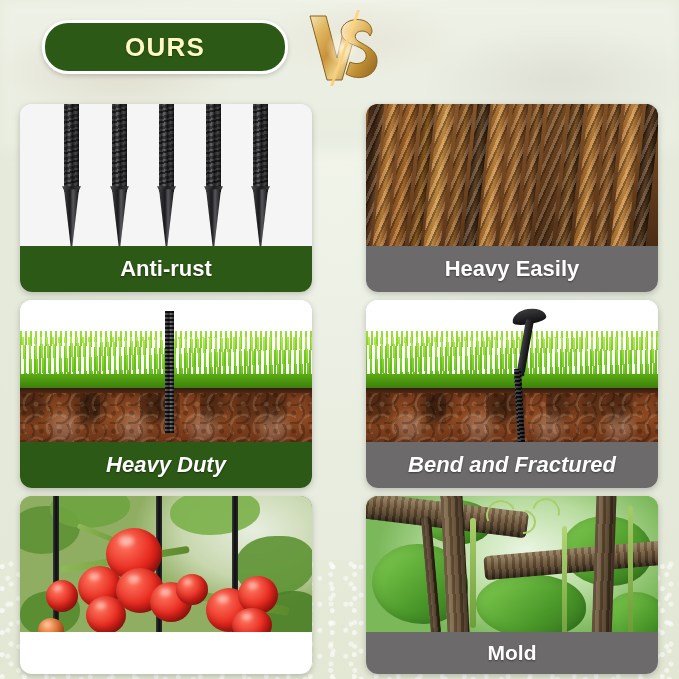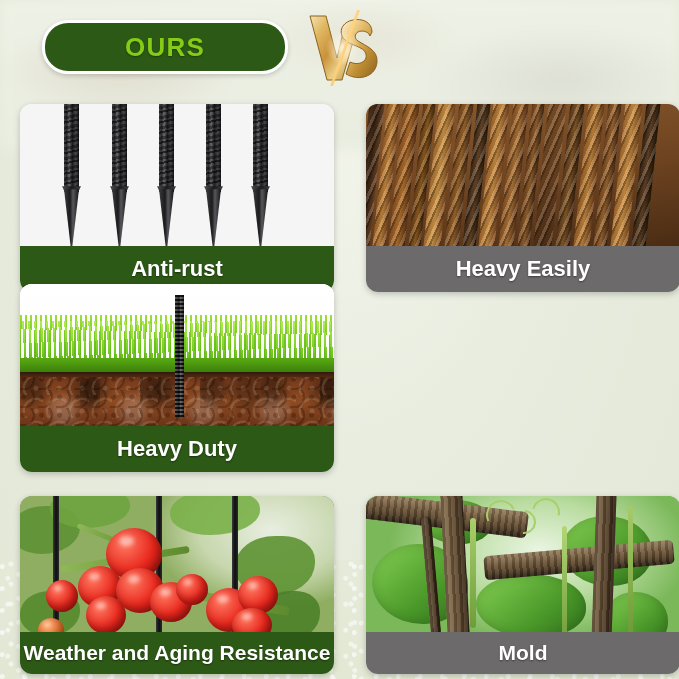--- a/index.html
+++ b/index.html
@@ -31,21 +31,21 @@
       linear-gradient(#e6ead9,#e3e8d4);
     background-size:22px 22px,26px 26px,20px 20px,24px 24px,28px 28px,100% 100%;
     opacity:.9;
   }
 
   
   .header{position:absolute;left:0;top:0;width:679px;height:90px;}
   .pill{
     position:absolute;top:20px;height:48px;border-radius:26px;
     display:flex;align-items:center;justify-content:center;
-    color:#84cc16;font-weight:bold;font-size:26px;letter-spacing:1.2px;
+    color:#fef9c3;font-weight:bold;font-size:26px;letter-spacing:1.2px;
   }
   .pill-ours{
     left:42px;width:240px;background:#2d5916;
     border:3px solid #ffffff;
     box-shadow:0 2px 5px rgba(0,0,0,.18);
   }
   .pill-others{
     left:405px;width:243px;background:#444444;
     border:3px solid rgba(255,255,255,.55);
     box-shadow:0 2px 5px rgba(0,0,0,.18);
@@ -55,26 +55,25 @@
   .vs-badge{
     position:absolute;left:300px;top:6px;width:84px;height:84px;
   }
 
   
   .grid{position:absolute;left:0;top:96px;width:679px;height:578px;}
   .panel{
     position:absolute;border-radius:12px;overflow:hidden;
     box-shadow:0 2px 6px rgba(0,0,0,.22);
     background:#fff;
-    padding-left:22px;
   }
   .p-c1{left:20px;width:292px;}
   .p-c2{left:366px;width:292px;}
   .p-r1{top:8px;height:188px;}
-  .p-r2{top:188px;height:188px;}
+  .p-r2{top:204px;height:188px;font-style:italic;}
   .p-r3{top:400px;height:178px;}
 
   .media{position:absolute;left:0;top:0;right:0;bottom:46px;overflow:hidden;}
   .p-r3 .media{bottom:42px;}
 
   .caption{
     position:absolute;left:0;right:0;bottom:0;height:46px;
     display:flex;align-items:center;justify-content:center;
     color:#fff;font-weight:bold;font-size:22px;
     text-shadow:0 1px 2px rgba(0,0,0,.45);
@@ -378,20 +377,40 @@
         <div class="soil"></div>
         <div class="soil-top"></div>
         <div class="straight-stake"></div>
       </div>
     </div>
     <div class="caption cap-green">
       <span>Heavy Duty</span>
     </div>
   </div>
 
+  <div class="panel p-c2 p-r2">
+    <div class="media">
+      <div class="field">
+        <div class="sky"></div>
+        <div class="grass"></div>
+        <div class="grass2"></div>
+        <div class="grass-base"></div>
+        <div class="soil"></div>
+        <div class="soil-top"></div>
+        <div class="bent-stake">
+          <div class="bent-head"></div>
+          <div class="bent-upper"></div>
+          <div class="bent-lower"></div>
+        </div>
+      </div>
+    </div>
+    <div class="caption cap-gray">
+      <span>Bend and Fractured</span>
+    </div>
+  </div>
 
   <div class="panel p-c1 p-r3">
     <div class="media">
       <div class="tomato-bg">
         <div class="leafblob" style="left:-10px;top:10px;width:70px;height:48px;background:#5e9136;"></div>
         <div class="leafblob" style="left:30px;top:-8px;width:80px;height:40px;background:#6ea33f;"></div>
         <div class="leafblob" style="left:150px;top:-6px;width:90px;height:45px;background:#7ab049;"></div>
         <div class="leafblob" style="left:215px;top:40px;width:80px;height:60px;background:#5d9233;"></div>
         <div class="leafblob" style="left:240px;top:95px;width:60px;height:50px;background:#4d8129;"></div>
         <div class="leafblob" style="left:0px;top:95px;width:60px;height:45px;background:#55892d;"></div>
@@ -410,23 +429,20 @@
         <div class="tom" style="left:130px;top:86px;width:42px;height:40px;"></div>
         <div class="tom" style="left:66px;top:100px;width:40px;height:38px;"></div>
         <div class="tom" style="left:156px;top:78px;width:32px;height:31px;"></div>
         <div class="tom" style="left:26px;top:84px;width:32px;height:32px;"></div>
         <div class="tom" style="left:186px;top:92px;width:46px;height:44px;"></div>
         <div class="tom" style="left:218px;top:80px;width:40px;height:38px;"></div>
         <div class="tom" style="left:212px;top:112px;width:40px;height:34px;"></div>
         <div class="tom" style="left:18px;top:122px;width:26px;height:24px;background:radial-gradient(circle at 35% 30%,#ffb07a,#e8702a 60%,#b24a10);"></div>
       </div>
     </div>
-    <div class="caption cap-green">
-      <span>Weather and Aging Resistance</span>
-    </div>
   </div>
 
   <div class="panel p-c2 p-r3">
     <div class="media">
       <div class="mold-bg">
         <div class="bigleaf" style="left:6px;top:48px;width:96px;height:80px;"></div>
         <div class="bigleaf" style="left:110px;top:78px;width:110px;height:64px;"></div>
         <div class="bigleaf" style="left:196px;top:20px;width:90px;height:70px;"></div>
         <div class="bigleaf" style="left:238px;top:96px;width:64px;height:56px;"></div>
         <div class="bigleaf" style="left:56px;top:4px;width:70px;height:44px;"></div>

